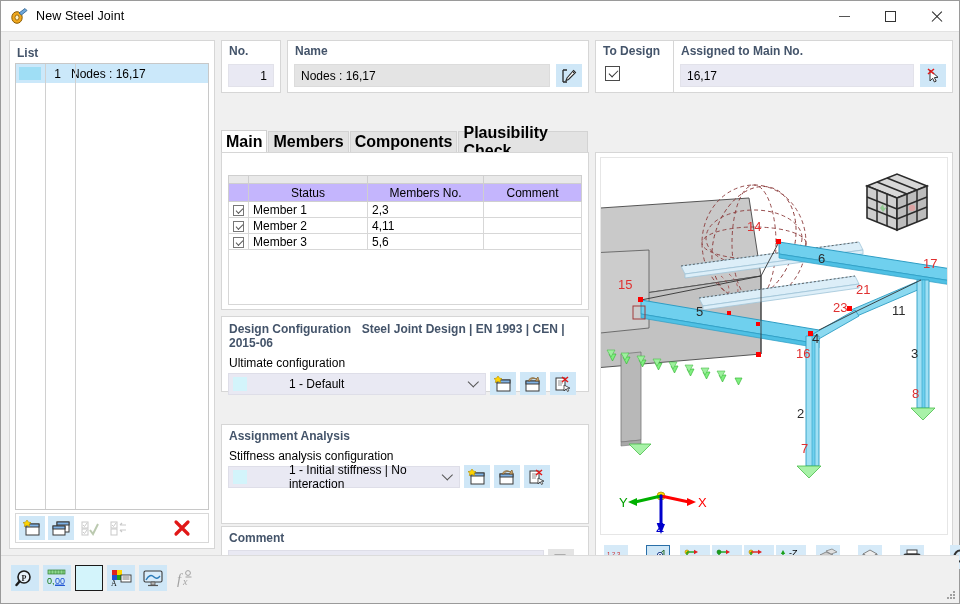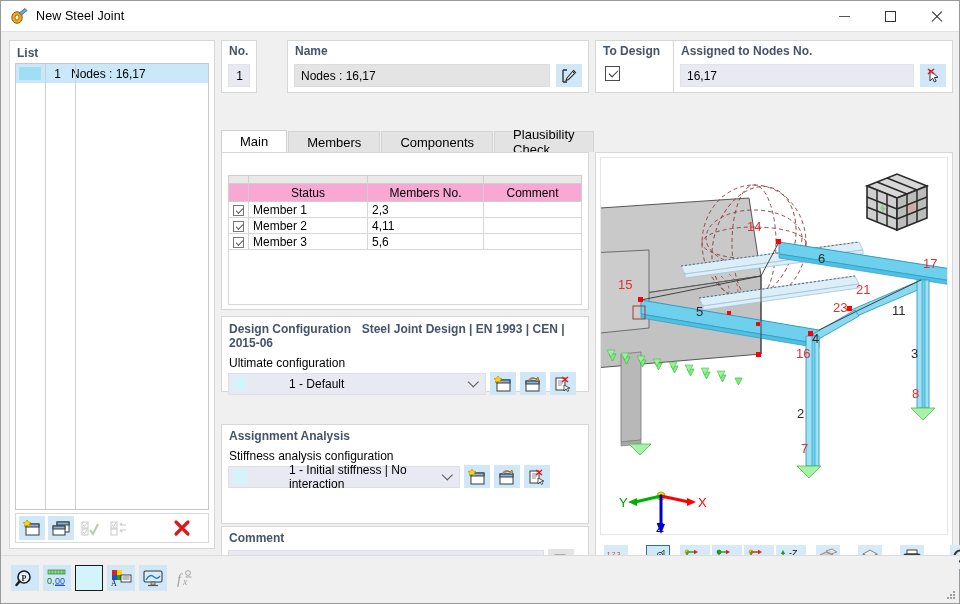--- a/index.html
+++ b/index.html
@@ -98,21 +98,21 @@
     position: relative; flex: none;
   }
   .tbtn.disabled { background: transparent; opacity: .45; }
   .tbtn-x {
     margin-left: auto; margin-right: 14px;
     width: 24px; height: 24px; background: transparent;
     display:flex; align-items:center; justify-content:center;
   }
 
   
-  #no-box { left: 220px; top: 8px; width: 36px; height: 53px; }
+  #no-box { left: 220px; top: 8px; width: 60px; height: 53px; }
   #name-box { left: 286px; top: 8px; width: 302px; height: 53px; }
   #todesign-box { left: 594px; top: 8px; width: 80px; height: 53px; }
   #assigned-box { left: 672px; top: 8px; width: 280px; height: 53px; }
 
   .fld-label { color: #44546a; font-weight: bold; font-size: 12px; padding: 3px 0 0 7px; }
   .fld {
     position: absolute; left: 6px; right: 6px; top: 23px; height: 23px;
     background: #e9e9f3; border: 1px solid #e2e2ea;
     display: flex; align-items: center; font-size: 12px; padding: 0 6px;
   }
@@ -131,37 +131,37 @@
     width: 8px; height: 4px; border-left: 1.6px solid #333; border-bottom: 1.6px solid #333;
     transform: rotate(-45deg);
   }
 
   
   .tabstrip {
     position: absolute; left: 220px; top: 98px; width: 368px; height: 22px;
     display: flex; align-items: flex-end;
   }
   .tab {
-    height: 21px; padding: 0 18px; font-size: 13px;
+    height: 21px; padding: 0 4px; font-size: 16px;
     display: flex; align-items: center;
     background: #e3e3e3; border: 1px solid #d3d3d3; border-bottom: none;
-    margin-right: 1px; color: #000;
+    margin-right: 1px; color: #000; font-weight: bold;
   }
   .tab.active { background: #ffffff; border-color: #d0d0d0; height: 22px; }
 
   
   #assign-box { left: 220px; top: 120px; width: 368px; height: 158px; }
   #design-box { left: 220px; top: 284px; width: 368px; height: 76px; }
   #addana-box { left: 220px; top: 392px; width: 368px; height: 100px; }
   #comment-box { left: 220px; top: 494px; width: 368px; height: 52px; }
 
   table.grid { border-collapse: collapse; width: 100%; font-size: 12px; }
   table.grid .subhdr td { height: 8px; background: #e9e9e9; border: 1px solid #cfcfcf; }
   table.grid th {
-    background: #f9a8d4; border: 1px solid #cfcfcf; height: 18px;
+    background: #c4b5fd; border: 1px solid #cfcfcf; height: 18px;
     font-weight: normal; font-size: 12px; color: #000;
   }
   table.grid td {
     border: 1px solid #d7d7d7; height: 16px; padding: 0 4px; background: #fff;
   }
   td.c-chk { width: 19px; padding: 0; text-align: center; background: #fff; }
   td.c-status { width: 119px; }
   td.c-members { width: 116px; }
   .minichk {
     display: inline-block; width: 11px; height: 11px;
@@ -342,21 +342,21 @@
         </svg>
       </div>
     </div>
 
     <div class="gbox" id="todesign-box">
       <div class="fld-label">To Design</div>
       <div class="chkbig"></div>
     </div>
 
     <div class="gbox" id="assigned-box">
-      <div class="fld-label">Assigned to Nodes No.</div>
+      <div class="fld-label">Assigned to Main No.</div>
       <div class="fld" style="right:38px;">16,17</div>
       <div class="fld-btn">
         <svg width="18" height="16" viewBox="0 0 18 16">
           <path d="M6 2 L6 13 L8.6 10.3 L10.4 14 L12.2 13.1 L10.4 9.6 L14 9.3 Z" fill="#fff" stroke="#333" stroke-width="1"></path>
           <path d="M4 1 L10 6 M10 1 L4 6" stroke="#e11717" stroke-width="1.6"></path>
         </svg>
       </div>
     </div>
 
     <div class="tabstrip">

